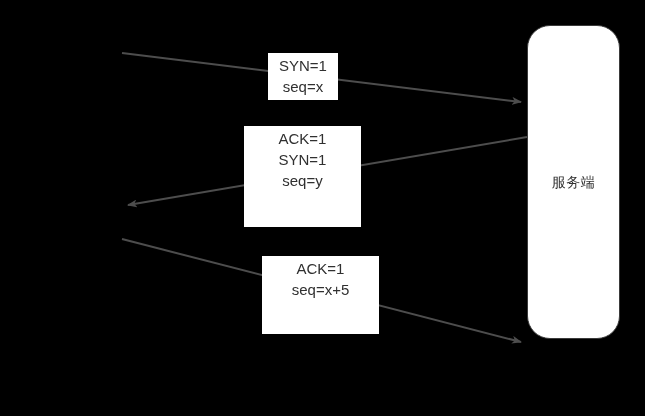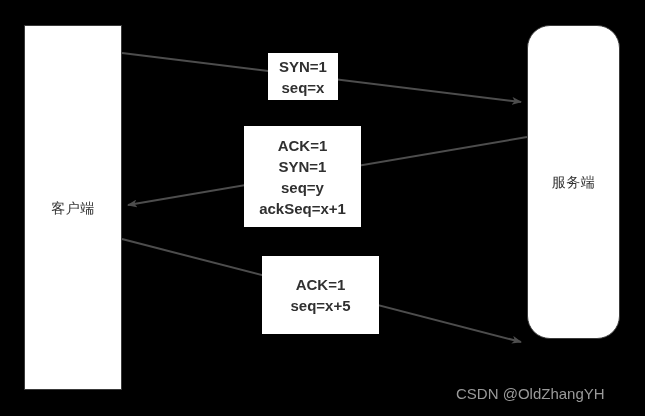--- a/index.html
+++ b/index.html
@@ -56,24 +56,23 @@
     height: 314px;
     border-radius: 23px;
   }
   .msg-label {
     position: absolute;
     background: #ffffff;
     box-sizing: border-box;
     display: flex;
     flex-direction: column;
     align-items: center;
-    justify-content: center;
+    justify-content: flex-start;
     padding: 2px 4px;
     z-index: 5;
-    font-weight: bold;
   }
   .msg-line {
     color: #303030;
     font-size: 15px;
     line-height: 21px;
     white-space: nowrap;
     text-align: center;
   }
   #msg-box-1 {
     left: 268px;
@@ -122,40 +121,35 @@
 
     <g>
       <line x1="527" y1="137" x2="128" y2="205" stroke="#4d4d4d" stroke-width="2" marker-end="url(#arrowhead-right)"></line>
     </g>
 
     <g>
       <line x1="122" y1="239" x2="521" y2="342" stroke="#4d4d4d" stroke-width="2" marker-end="url(#arrowhead-right)"></line>
     </g>
   </svg>
 
-  <div class="lifeline" id="client-lifeline">
-    <span class="lifeline-label">客户端</span>
-  </div>
 
   <div class="lifeline" id="server-lifeline">
     <span class="lifeline-label">服务端</span>
   </div>
 
   <div class="msg-label" id="msg-box-1">
     <span class="msg-line">SYN=1</span>
     <span class="msg-line">seq=x</span>
   </div>
 
   <div class="msg-label" id="msg-box-2">
     <span class="msg-line">ACK=1</span>
     <span class="msg-line">SYN=1</span>
     <span class="msg-line">seq=y</span>
-    <span class="msg-line">ackSeq=x+1</span>
   </div>
 
   <div class="msg-label" id="msg-box-3">
     <span class="msg-line">ACK=1</span>
     <span class="msg-line">seq=x+5</span>
   </div>
 
-  <div id="watermark">CSDN @OldZhangYH</div>
 
 </div>
 
 </body></html>

